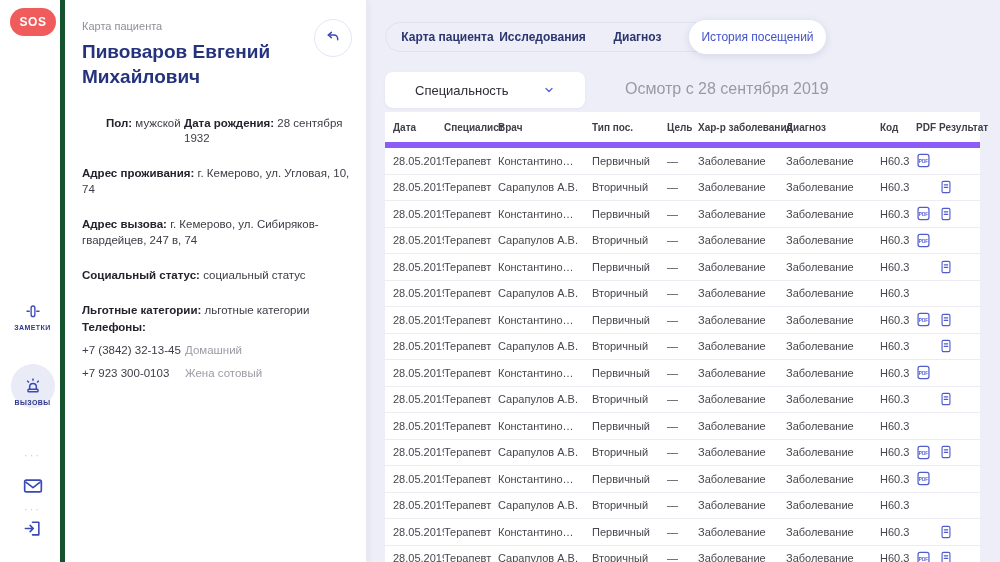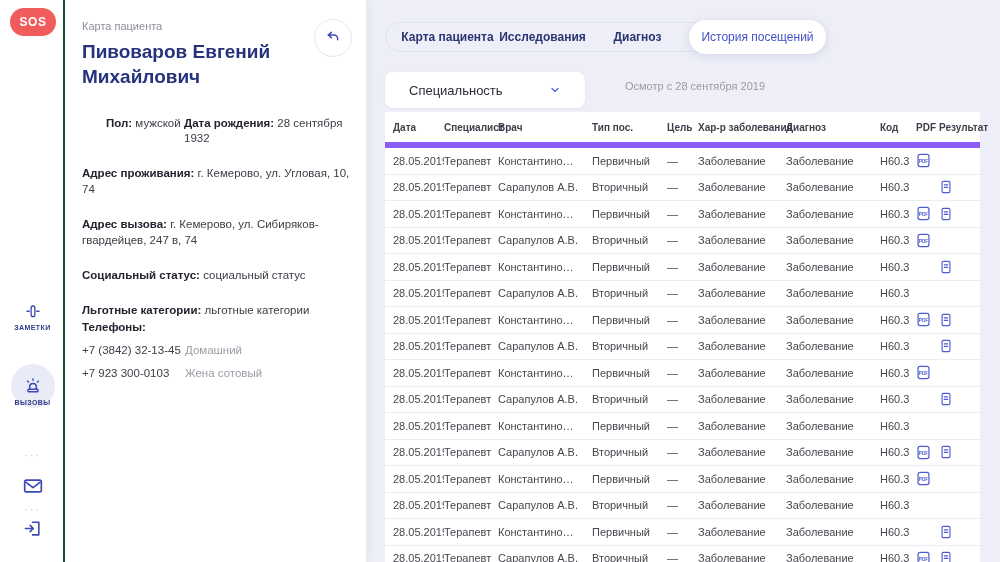--- a/index.html
+++ b/index.html
@@ -1,21 +1,21 @@
 <!DOCTYPE html>
 <html><head>
 <meta charset="utf-8">
 <style>
   * { margin:0; padding:0; box-sizing:border-box; }
   html,body { width:1000px; height:562px; }
   body { font-family:"Liberation Sans", sans-serif; background:#fff; overflow:hidden; }
   .app { position:relative; width:1000px; height:562px; background:#fff; overflow:hidden; }
 
   
-  .sidebar { position:absolute; left:0; top:0; width:65px; height:100%; background:#fff; border-right:2px solid #14532d; z-index:5; }
+  .sidebar { position:absolute; left:0; top:0; width:65px; height:100%; background:#fff; border-right:5px solid #14532d; z-index:5; }
   .sos { position:absolute; left:10px; top:8px; width:46px; height:28px; background:#f05c5c; color:#fff;
          border-radius:14px; font-size:12px; font-weight:bold; letter-spacing:.5px;
          display:flex; align-items:center; justify-content:center; cursor:pointer; }
   .side-item { position:absolute; left:0; width:65px; display:flex; flex-direction:column; align-items:center; cursor:pointer; color:#3b49b5; }
   .side-item .slabel { font-size:7px; font-weight:bold; letter-spacing:.4px; color:#2e3a8c; margin-top:3px; z-index:2; }
   .item-notes { top:303px; }
   .item-calls { top:364px; }
   .item-calls .circle-bg { width:44px; height:44px; border-radius:50%; background:#e9ebf7; display:flex; align-items:center; justify-content:center; }
   .item-calls .slabel { margin-top:-9px; }
   .side-dots { position:absolute; left:0; width:65px; text-align:center; color:#c9cad9; font-size:11px; letter-spacing:2px; }
@@ -46,24 +46,24 @@
   .main { position:absolute; left:367px; top:0; width:633px; height:100%; background:#edeef7; }
 
   .tabbar { position:absolute; left:18px; top:22px; width:441px; height:30px; border:1px solid #e0e2ef;
             border-radius:16px; display:flex; align-items:center; padding:0 140px 0 14px; }
   .tab { flex:1; text-align:center; font-size:12px; font-weight:bold; color:#2b3570; cursor:pointer; white-space:nowrap; }
   .tab-active { position:absolute; right:-1px; top:-3px; height:34px; width:137px; background:#fff;
                 border-radius:17px; box-shadow:0 2px 8px rgba(60,70,150,.14); color:#4352c9;
                 display:flex; align-items:center; justify-content:center; font-size:12px; font-weight:normal; cursor:pointer; }
 
   .specialty { position:absolute; left:18px; top:72px; width:200px; height:36px; background:#fff; border-radius:8px;
-               display:flex; align-items:center; justify-content:space-between; padding:0 24px;
+               display:flex; align-items:center; justify-content:space-between; padding:0 30px;
                font-size:13px; color:#2d2d38; cursor:pointer; box-shadow:0 1px 3px rgba(60,70,150,.06); }
   .chev { color:#5563d6; display:flex; }
-  .period-note { position:absolute; left:258px; top:80px; font-size:11px; color:#9a9aa6; }
+  .period-note { position:absolute; left:258px; top:80px; font-size:16px; color:#9a9aa6; }
 
   
   .table-card { position:absolute; left:18px; top:112px; width:595px; background:transparent; }
   .thead, .trow { display:grid; grid-template-columns:51px 54px 94px 75px 31px 88px 94px 36px 23px 1fr;
                   align-items:center; padding-left:8px; background:#fff; }
   .thead { height:36px; font-size:10px; font-weight:bold; color:#3f3f4a; border-bottom:6px solid #8b5cf6; }
   .th { white-space:nowrap; overflow:visible; }
   .trow { height:26.5px; font-size:11px; color:#46464e; border-bottom:1px solid #ececf2; }
   .td { white-space:nowrap; overflow:hidden; }
   .icon-cell { overflow:visible; color:#4f5bd0; cursor:pointer; display:flex; align-items:center; }

